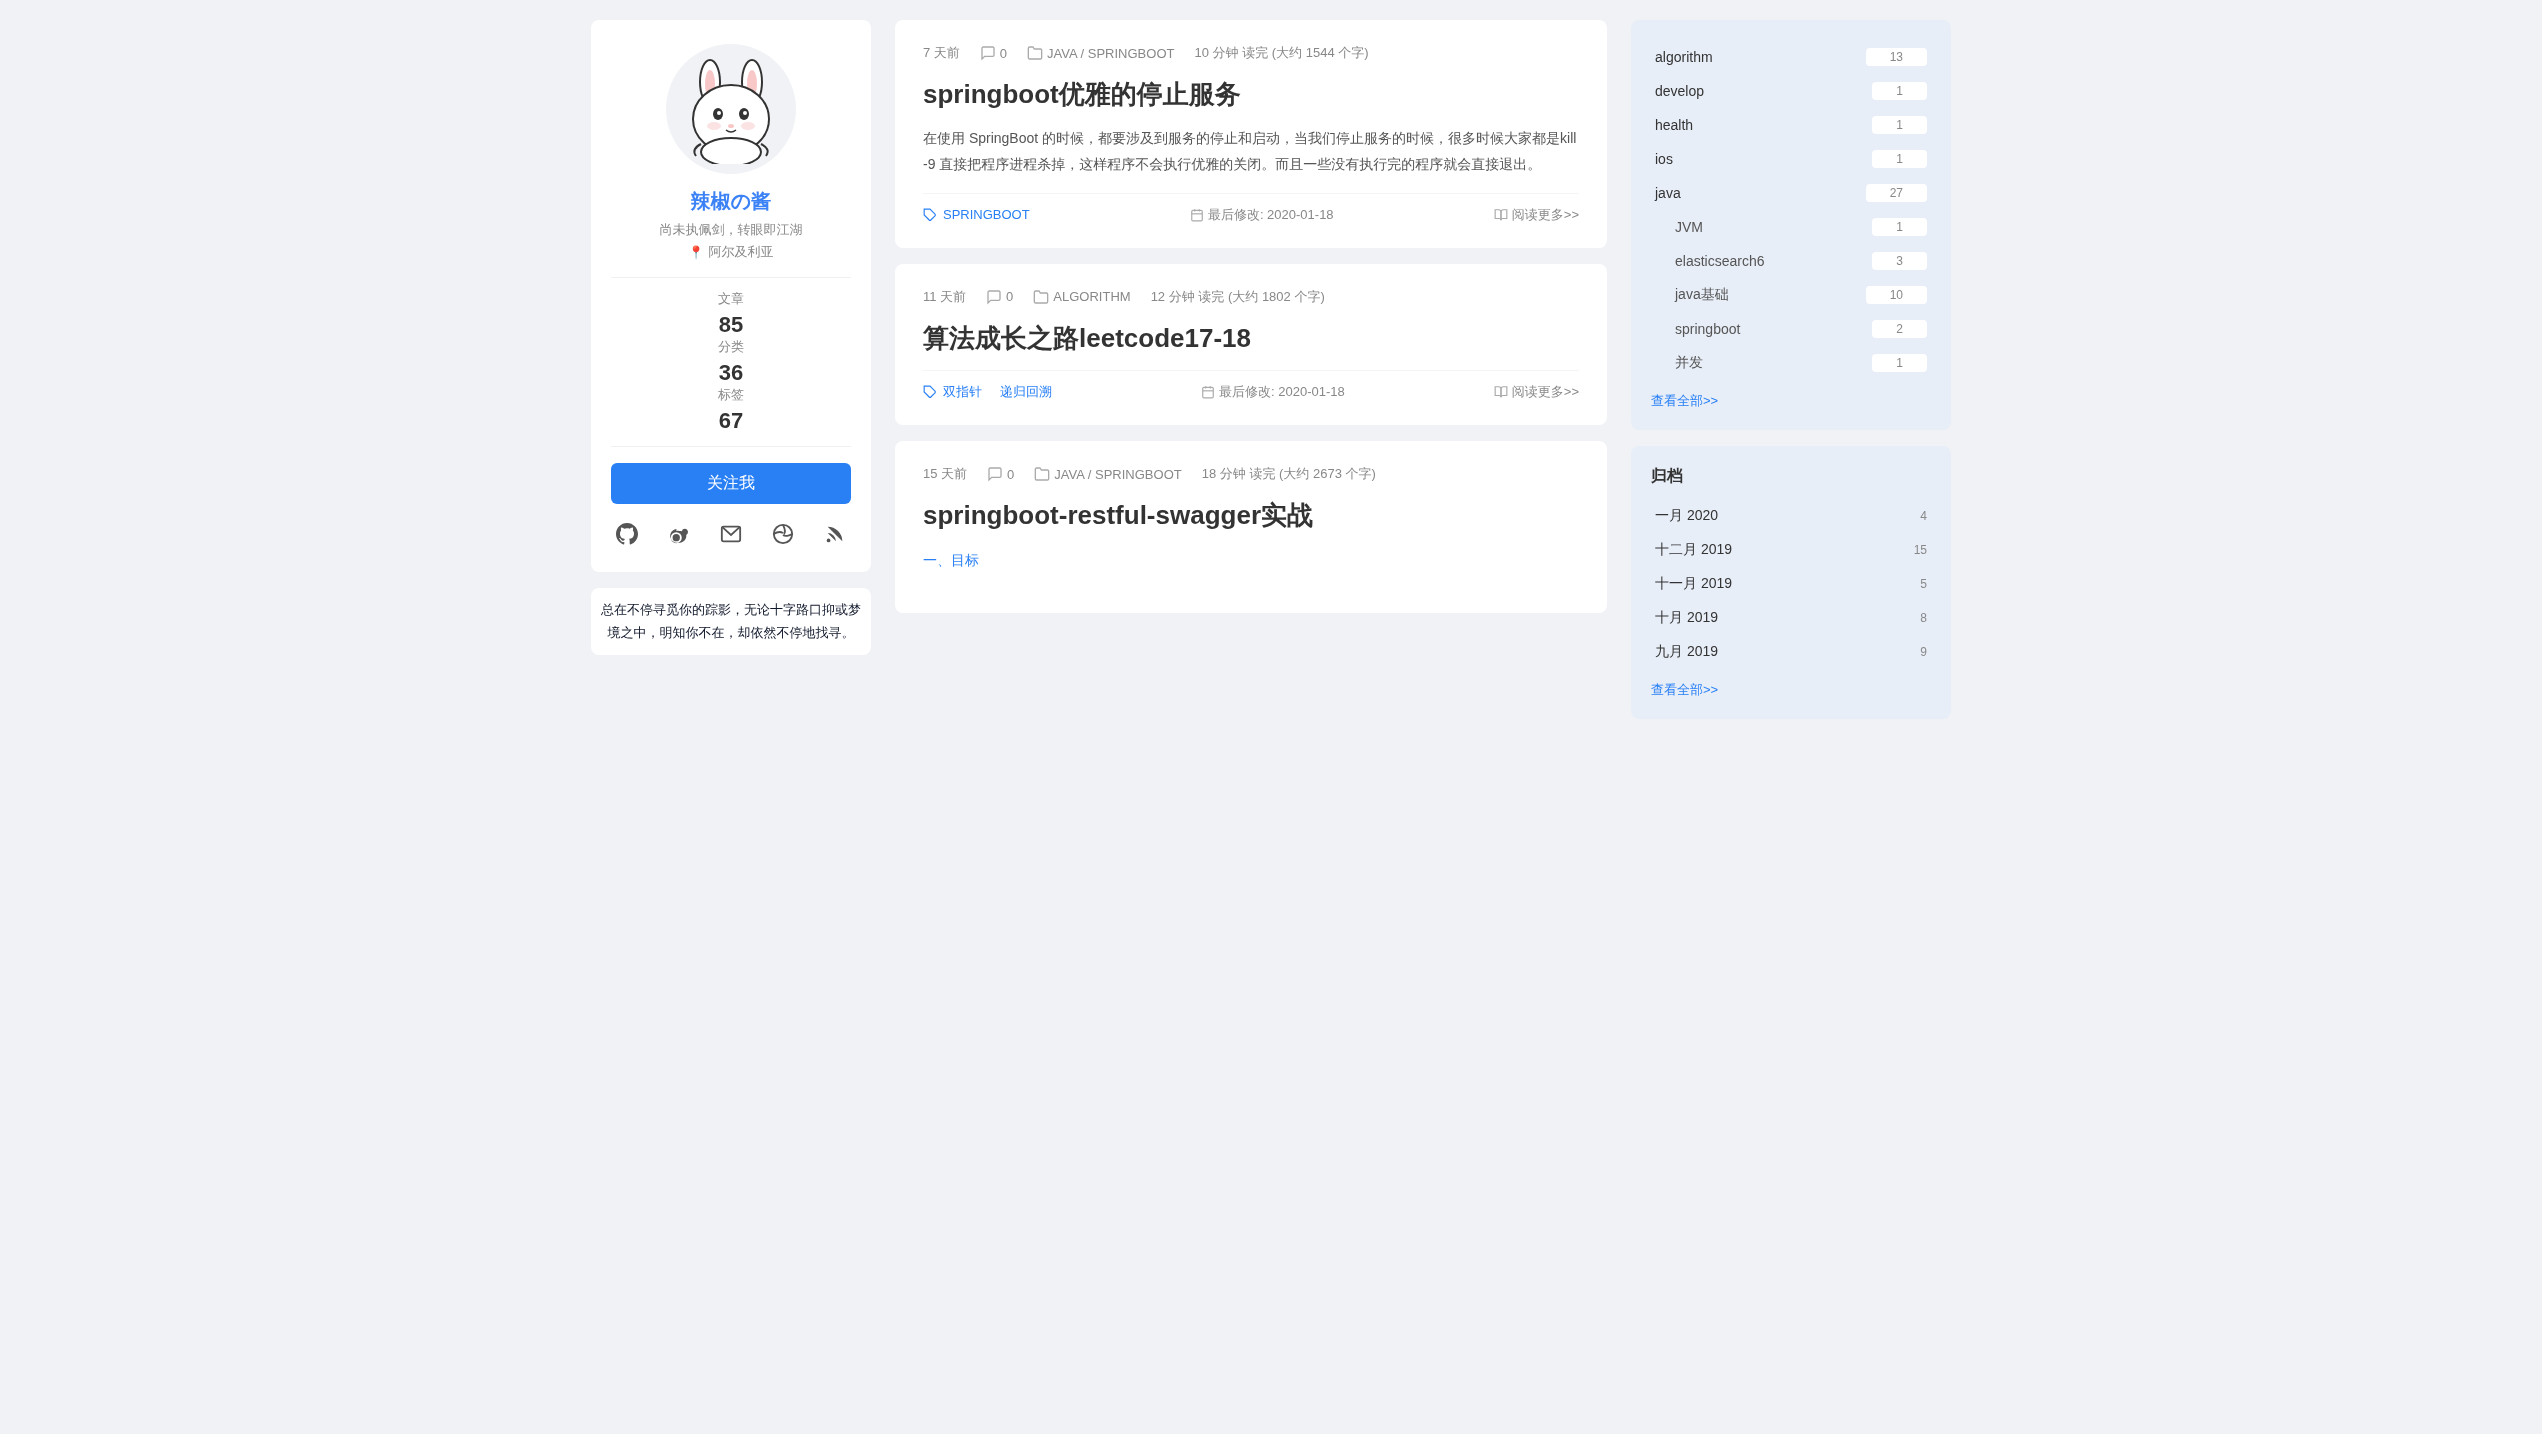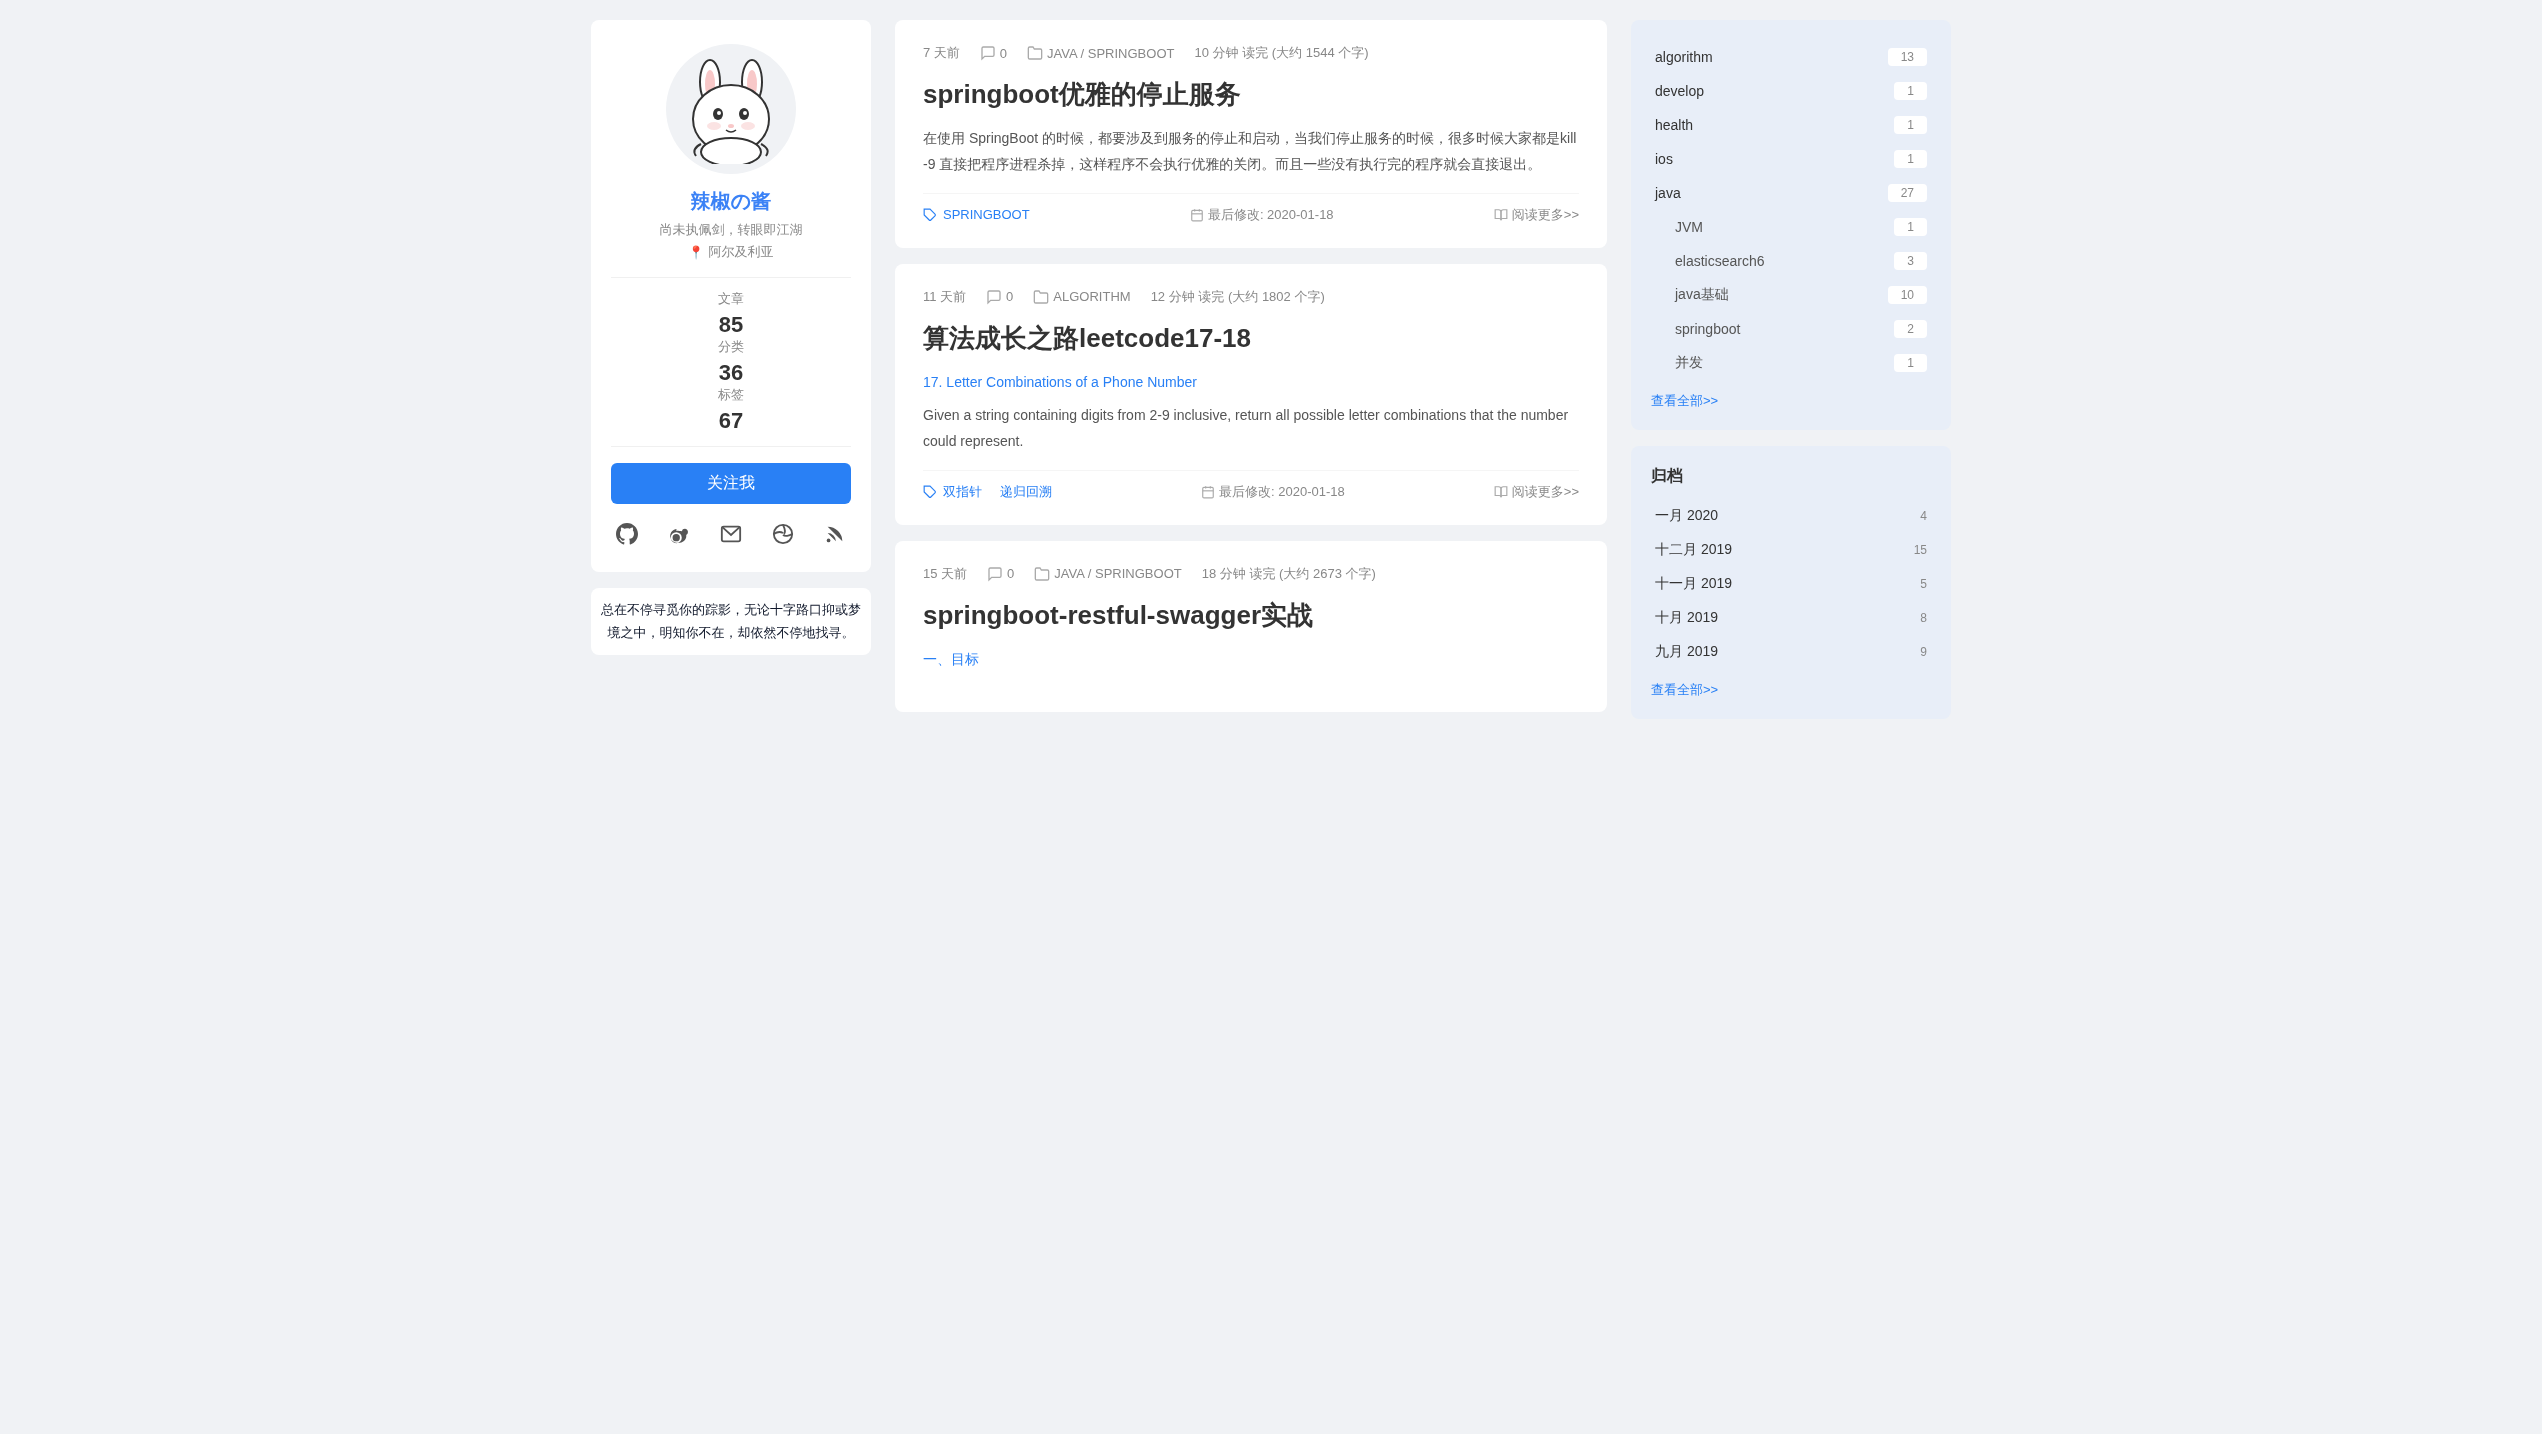--- a/index.html
+++ b/index.html
@@ -238,21 +238,21 @@
     }
     .category-name.sub {
       padding-left: 20px;
       color: #555;
     }
     .category-count {
       font-size: 12px;
       color: #888;
       background: #fff;
       border-radius: 4px;
-      padding: 2px 13px;
+      padding: 2px 24px;
       min-width: 28px;
       text-align: center;
     }
     .view-all {
       font-size: 13px;
       color: #2980f5;
       margin-top: 12px;
       cursor: pointer;
       display: block;
     }
@@ -424,24 +424,20 @@
         </span>
         <span class="category">
           <svg width="16" height="16" viewBox="0 0 24 24" fill="none" stroke="#aaa" stroke-width="2">
               <path d="M22 19a2 2 0 01-2 2H4a2 2 0 01-2-2V5a2 2 0 012-2h5l2 3h9a2 2 0 012 2z"></path>
             </svg>
           <span>ALGORITHM</span>
         </span>
         <span>12 分钟 读完 (大约 1802 个字)</span>
       </div>
       <h2 class="article-title">算法成长之路leetcode17-18</h2>
-      <div class="article-excerpt">
-        <a href="#" style="color:#2980f5;text-decoration:none;display:block;margin-bottom:8px;">17. Letter Combinations of a Phone Number</a>
-        <span>Given a string containing digits from 2-9 inclusive, return all possible letter combinations that the number could represent.</span>
-      </div>
       <div class="article-footer">
         <div class="article-tags">
           <svg width="14" height="14" viewBox="0 0 24 24" fill="none" stroke="#2980f5" stroke-width="2">
               <path d="M20.59 13.41l-7.17 7.17a2 2 0 01-2.83 0L2 12V2h10l8.59 8.59a2 2 0 010 2.82z"></path>
               <line x1="7" y1="7" x2="7.01" y2="7"></line>
             </svg>
           <span class="tag">双指针</span>
           <span class="tag" style="margin-left:12px;">递归回溯</span>
         </div>
         <div class="last-modified">

